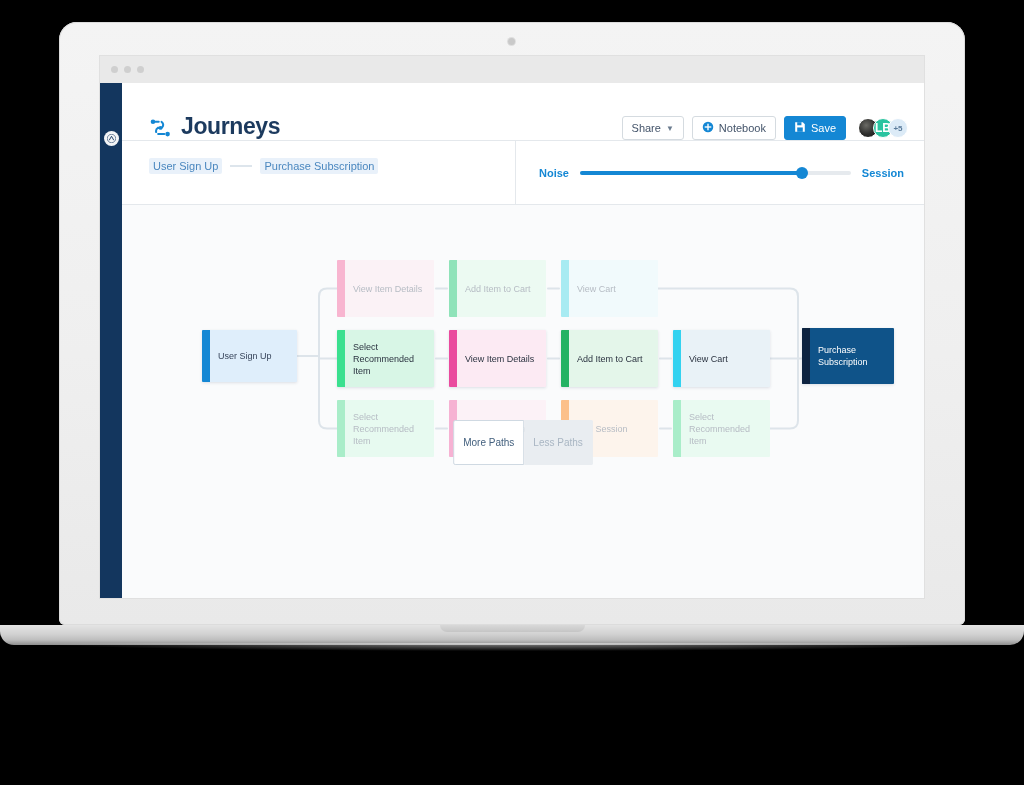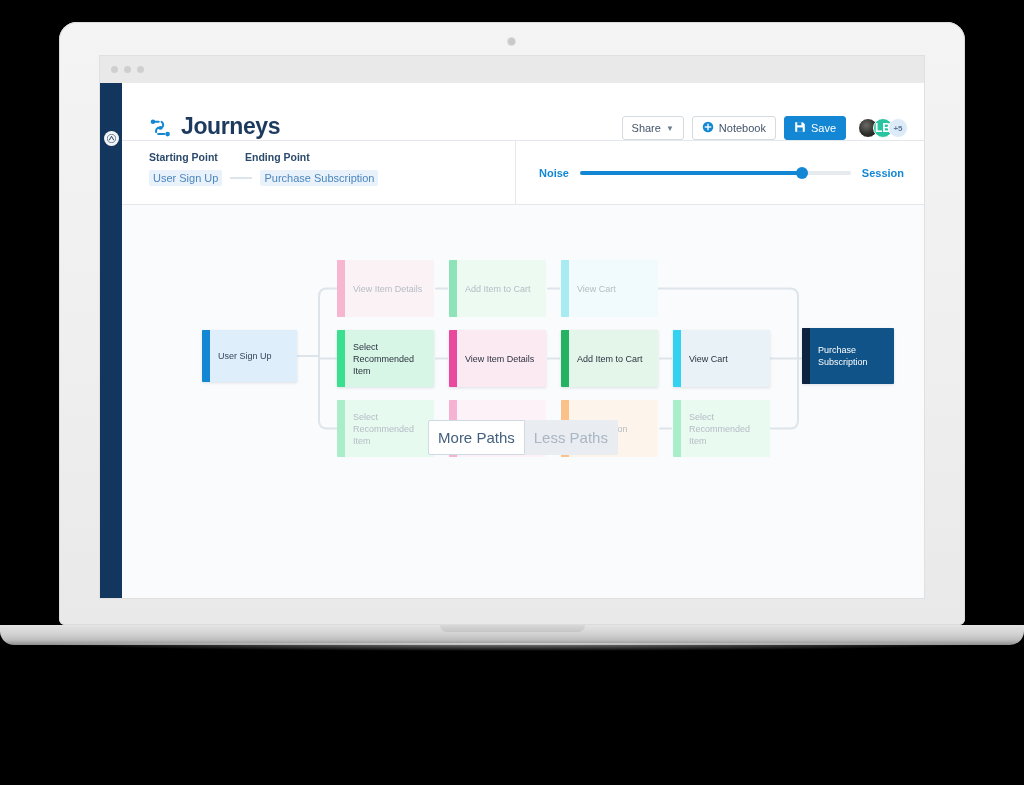--- a/index.html
+++ b/index.html
@@ -161,21 +161,21 @@
     font-size: 9px; line-height: 12px; padding: 0 8px;
     font-family: "Liberation Sans", sans-serif;
   }
   .node.strong { box-shadow: 0 1px 3px rgba(40,60,90,.14); }
 
   .paths-toggle {
     position: absolute; left: 50%; transform: translateX(-50%);
     top: 215px; display: flex;
   }
   .pbtn {
-    font-size: 15px; padding: 8px 9px; cursor: pointer;
+    font-size: 10px; padding: 16px 9px; cursor: pointer;
     font-family: "Liberation Sans", sans-serif;
   }
   .pbtn.on { background: #fff; border: 1px solid #cfd9e2; color: #43607e; border-radius: 2px 0 0 2px; }
   .pbtn.off { background: #e9edf1; border: 1px solid #e9edf1; border-left: none; color: #a9b6c3; border-radius: 0 2px 2px 0; }
 </style>
 </head>
 <body>
 
 <div id="laptop">
   <div class="lid"></div>
@@ -248,24 +248,20 @@
               <span class="av av-lb">LB</span>
               <span class="av av-more">+5</span>
             </div>
           </div>
         </div>
 
         <div class="tabs-rule"></div>
 
         <div class="filterbar">
           <div class="filter-left">
-            <div class="filter-labels">
-              <span class="flabel l1">Starting Point</span>
-              <span class="flabel">Ending Point</span>
-            </div>
             <div class="filter-values">
               <span class="chip">User Sign Up</span>
               <span class="chip-link"></span>
               <span class="chip">Purchase Subscription</span>
             </div>
           </div>
 
           <div class="filter-right">
             <span class="slider-label">Noise</span>
             <div class="slider-track" id="slider">

